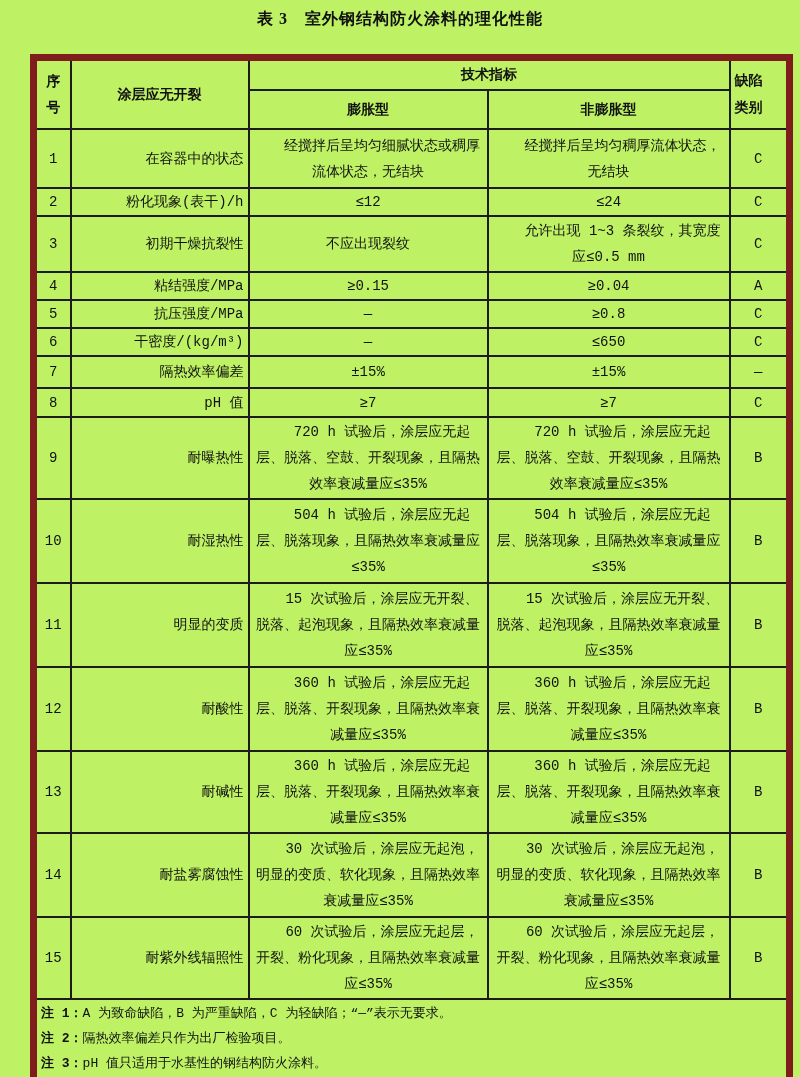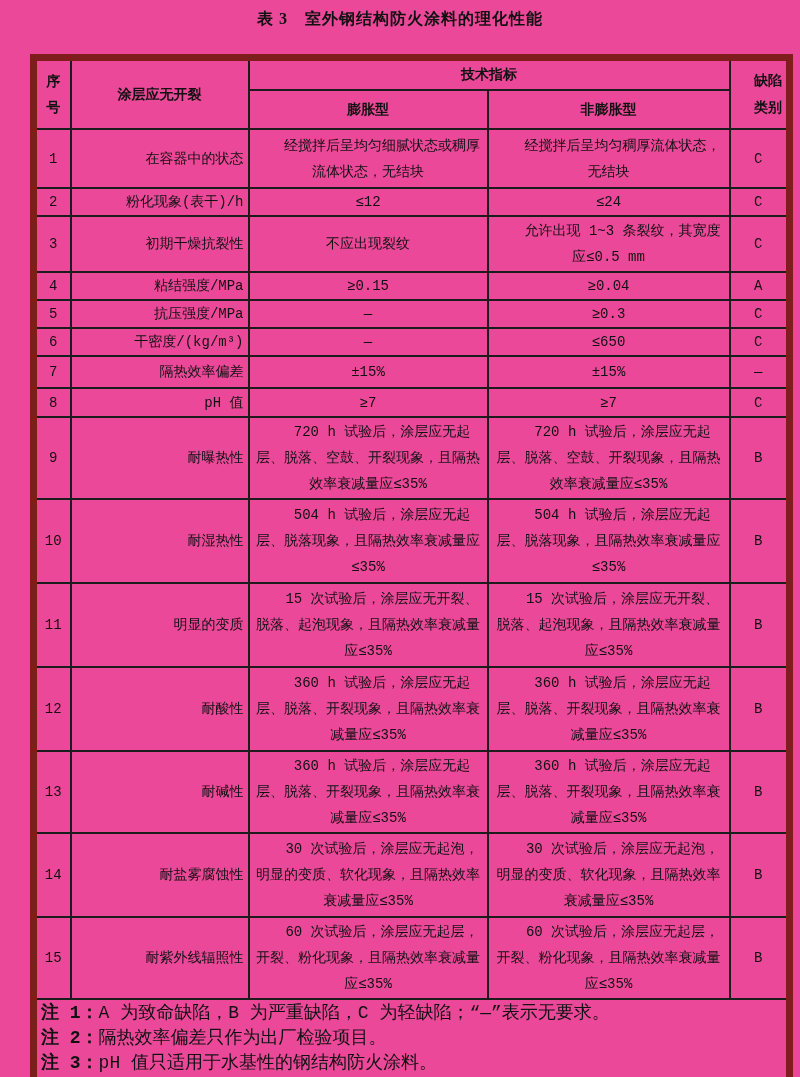--- a/index.html
+++ b/index.html
@@ -7,21 +7,21 @@
     padding: 0;
     background: #ffffff;
     width: 800px;
     height: 1077px;
     font-family: "Liberation Serif", "DejaVu Serif", serif;
     color: #111111;
   }
   .page {
     width: 800px;
     height: 1077px;
-    background: #ec4899;
+    background: #bef264;
     overflow: hidden;
   }
   .doc-title {
     text-align: center;
     font-weight: bold;
     font-size: 16px;
     padding-top: 9px;
     white-space: pre;
     letter-spacing: 1px;
   }
@@ -46,27 +46,27 @@
     line-height: 26px;
   }
   .ctr  { text-align: center; }
   .item { text-align: right; padding-left: 9px; }
   .txt  {
     text-align: center;
     padding: 3px 7px 3px 9px;
     text-indent: 2em;
     line-height: 26px;
   }
-  .defect-line { line-height: 27px; text-align: right; }
+  .defect-line { line-height: 27px; text-align: left; }
   td.notes-cell {
     padding: 9px 10px 9px 21px;
     text-align: left;
     vertical-align: middle;
   }
-  .note-line { line-height: 25px; font-size: 18px; }
+  .note-line { line-height: 25px; font-size: 13px; }
   .note-line b { font-weight: bold; }
 </style>
 </head>
 <body>
 
 <div class="page">
 
   <div class="doc-title">表 3　室外钢结构防火涂料的理化性能</div>
 
   <table class="spec">
@@ -118,21 +118,21 @@
         <td class="ctr">4</td>
         <td class="item">粘结强度/MPa</td>
         <td class="ctr">≥0.15</td>
         <td class="ctr">≥0.04</td>
         <td class="ctr">A</td>
       </tr>
       <tr style="height:28px">
         <td class="ctr">5</td>
         <td class="item">抗压强度/MPa</td>
         <td class="ctr">—</td>
-        <td class="ctr">≥0.3</td>
+        <td class="ctr">≥0.8</td>
         <td class="ctr">C</td>
       </tr>
       <tr style="height:28px">
         <td class="ctr">6</td>
         <td class="item">干密度/(kg/m³)</td>
         <td class="ctr">—</td>
         <td class="ctr">≤650</td>
         <td class="ctr">C</td>
       </tr>
       <tr style="height:32px">

